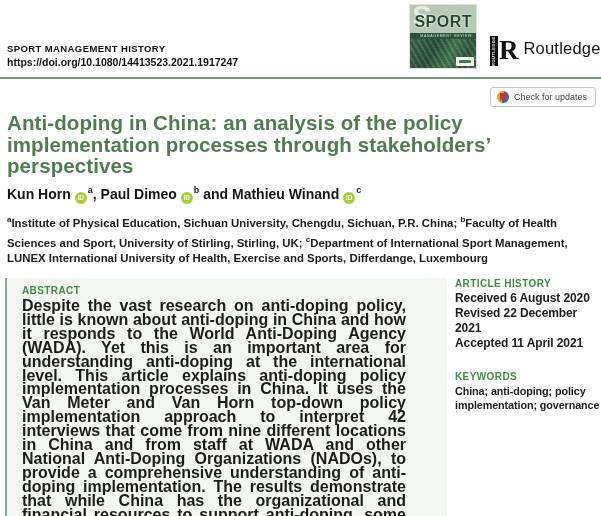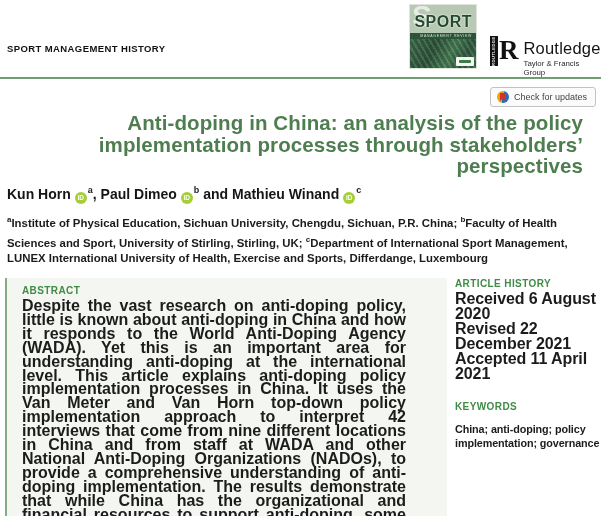--- a/index.html
+++ b/index.html
@@ -43,71 +43,71 @@
     border:1px solid #c3c3c3; border-radius:3px; background:#fbfbfb; padding:3px 8px 3px 6px;
     font-family:"Liberation Sans", sans-serif; font-size:9px; color:#444; cursor:pointer; }
   .crossmark-icon { position:relative; width:12px; height:12px; border-radius:50%;
     background:linear-gradient(100deg, var(--crossmark-yellow,#f0a500) 48%, var(--crossmark-blue,#2a6db5) 48%); }
   .crossmark-icon::after { content:""; position:absolute; left:3px; top:2px; width:6px; height:8px;
     background:var(--crossmark-red,#d0342c);
     clip-path:polygon(0 0,100% 0,100% 100%,50% 68%,0 100%); }
 
   
   .title { position:absolute; left:7px; top:112px; width:576px; font-size:20.5px; line-height:21.5px;
-    font-weight:700; color:var(--title-green,#4e7e50); letter-spacing:.1px;text-align:right; }
+    font-weight:700; color:var(--title-green,#4e7e50); letter-spacing:.1px; }
   .authors { position:absolute; left:7px; top:185px; font-size:14px; font-weight:700; color:#151515; }
   .authors sup { font-size:9px; color:#222; }
   .orcid { display:inline-block; width:12px; height:12px; border-radius:50%; background:var(--orcid-green,#a6ce39);
     color:#fff; font-size:6.5px; font-weight:700; line-height:12px; text-align:center;
     margin-left:4px; margin-right:1px; vertical-align:-1px; }
   .affiliations { position:absolute; left:7px; top:212px; width:589px; font-size:11.4px; font-weight:600;
     line-height:15.7px; color:#1b1b1b; }
   .affiliations sup { font-size:8px; }
 
   
   .abstract-box { position:absolute; left:5px; top:278px; width:442px; height:245px;
     background:var(--abstract-bg,#f4f6f1); border-left:2px solid var(--abstract-border,#84ac86);
     padding:7px 41px 10px 15px; }
   .section-heading { font-size:10px; font-weight:700; letter-spacing:.4px;
     color:var(--heading-green,#3f8c46); }
   .abstract-text { margin-top:3px; font-size:16px; font-weight:600; line-height:13.9px;
     text-align:justify; color:#1c1c1c; }
   .meta-col { position:absolute; left:455px; top:278px; width:146px; }
-  .history-list { list-style:none; margin-top:2px; font-size:16px; font-weight:600; line-height:15px;
+  .history-list { list-style:none; margin-top:2px; font-size:12px; font-weight:600; line-height:15px;
     letter-spacing:-.1px; color:#1c1c1c; }
   .keywords-heading { margin-top:20px; }
-  .keywords-text { margin-top:10px; font-size:10.8px; font-weight:600; line-height:14px;
+  .keywords-text { margin-top:2px; font-size:10.8px; font-weight:600; line-height:14px;
     letter-spacing:-.1px; color:#1c1c1c; }
 </style>
 </head>
 <body>
 
 <div class="page">
 
   <div class="journal-name">SPORT MANAGEMENT HISTORY</div>
+  <a class="doi" href="#">https://doi.org/10.1080/14413523.2021.1917247</a>
 
   <div class="cover">
     <div class="cover-top">
       <span class="cover-s">S</span>
       <span class="cover-title">SPORT</span>
     </div>
     <div class="cover-band">MANAGEMENT REVIEW</div>
     <div class="cover-photo">
       <div class="cover-badge"></div>
     </div>
   </div>
 
   <div class="publisher">
     <div class="logo-mark">
       <span class="logo-vertical">ROUTLEDGE</span>
       <span class="logo-r">R</span>
     </div>
     <div class="logo-text">
       <div class="logo-name">Routledge</div>
-      <div class="logo-tagline">Taylor &amp; Francis Group</div>
     </div>
   </div>
 
   <div class="rule"></div>
 
   <button class="check-updates">
     <span class="crossmark-icon"></span>
     <span>Check for updates</span>
   </button>
 

